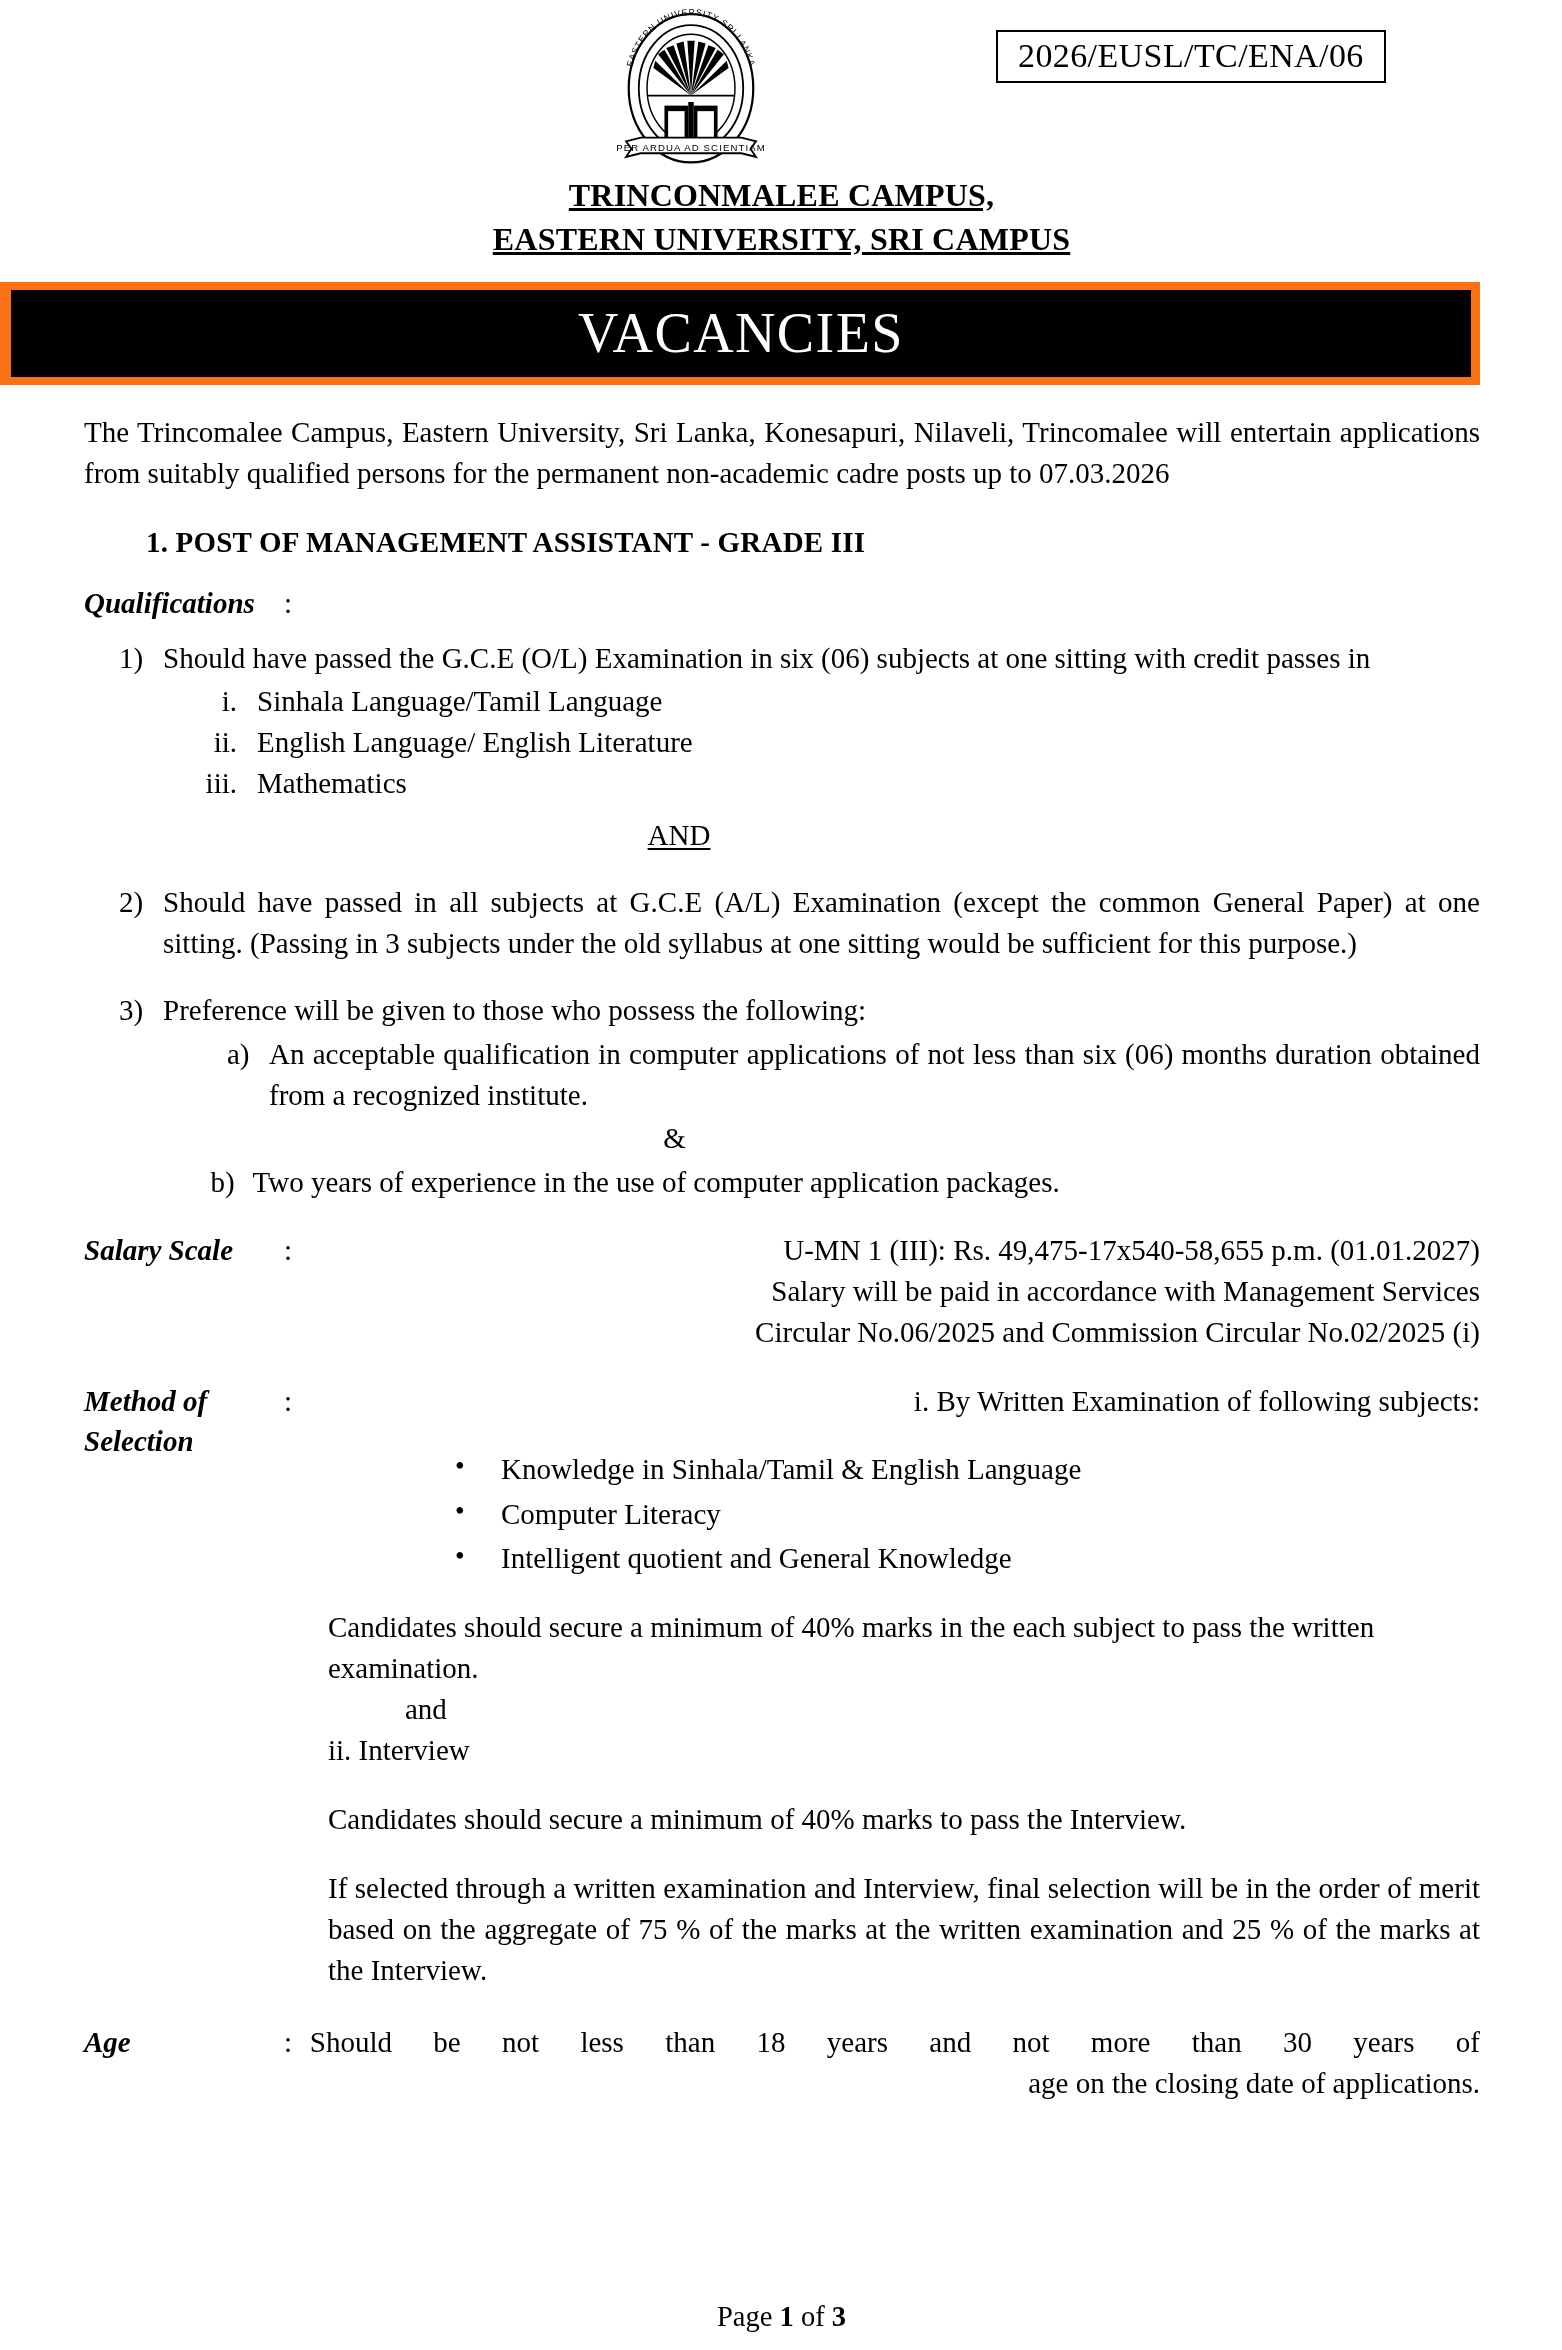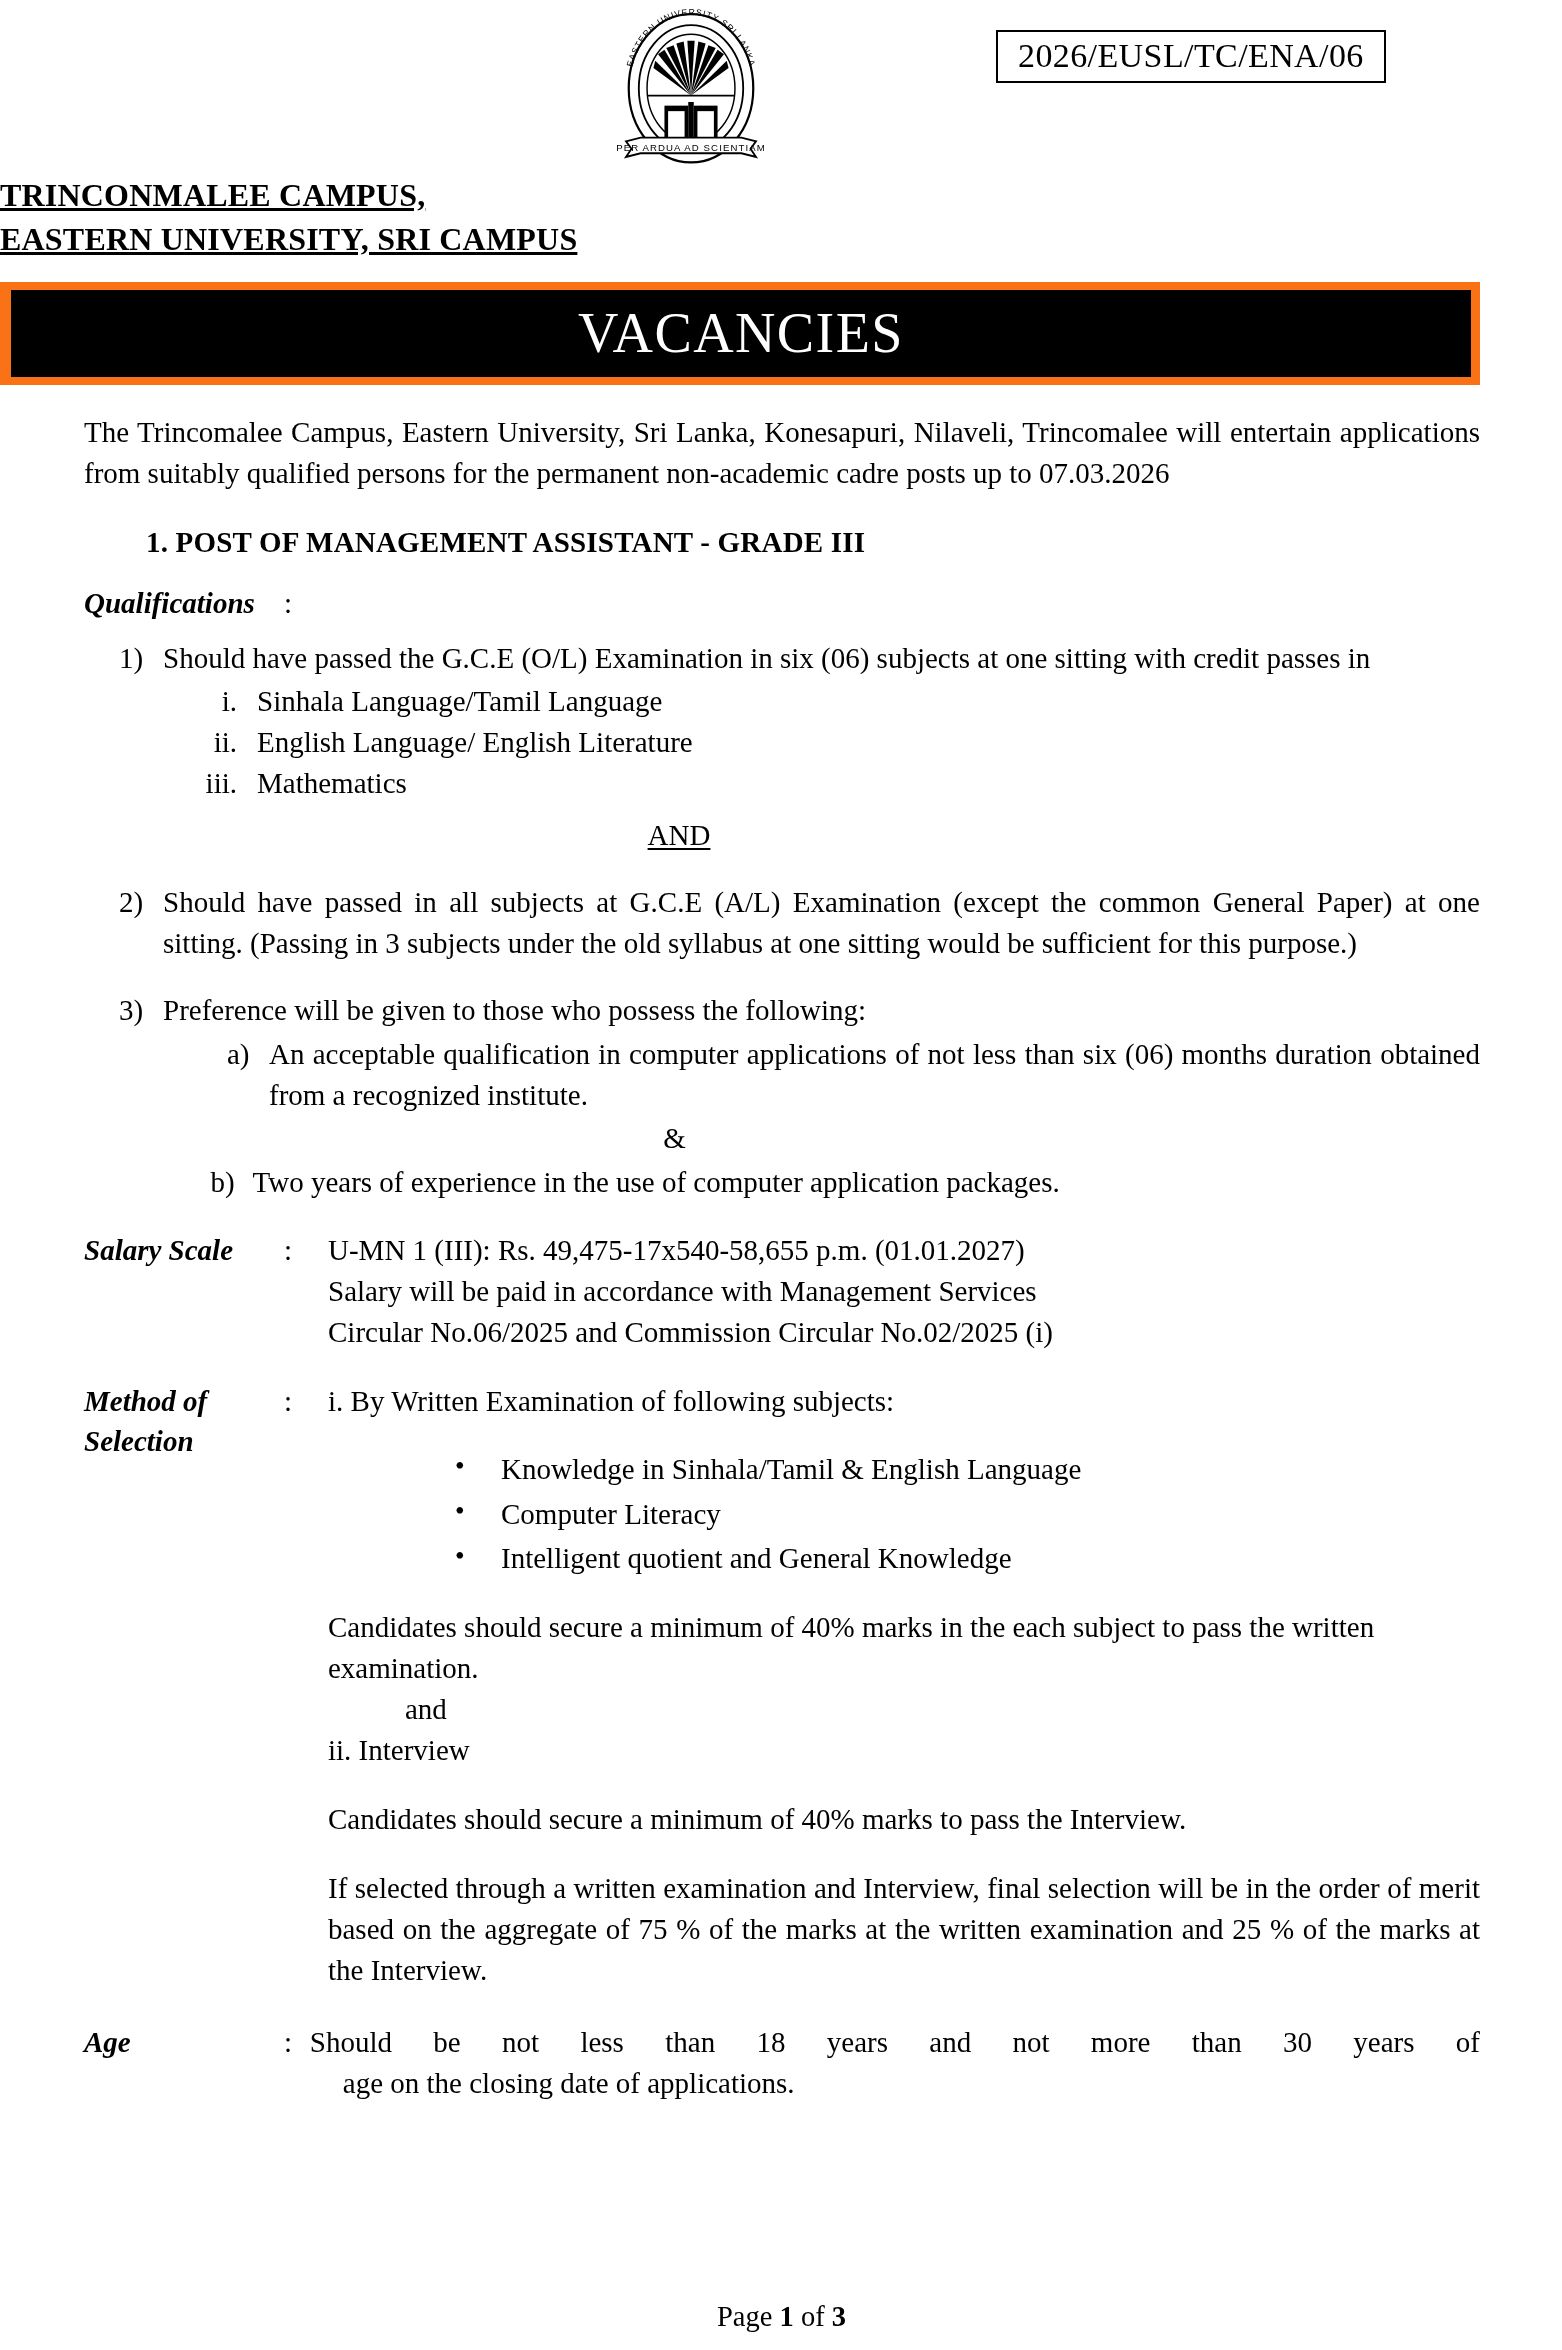--- a/index.html
+++ b/index.html
@@ -36,21 +36,21 @@
     padding: 5.5px 20px 8.3px 20px;
     font-size: 34px;
     line-height: 1.05;
     letter-spacing: 0.4px;
     white-space: nowrap;
     background: #fff;
   }
 
   
   .campus-title {
-    text-align: left;
+    text-align: center;
     font-weight: bold;
     font-size: 32px;
     line-height: 1.33;
     letter-spacing: 0.2px;
     margin: 0 auto;
     width: 1563px;
   }
   .campus-title span {
     text-decoration: underline;
     text-underline-offset: 1.8px;
@@ -122,21 +122,21 @@
   .label-colon {
     width: 44px;
     flex: 0 0 44px;
     font-size: 29px;
   }
   .label-value {
     flex: 1 1 auto;
     font-size: 29px;
     line-height: 1.42;
   }
-  .label-value .vline { display: block; }
+  .label-value .vline { display: block; text-align: right; }
 
   
   .qual-list {
     margin-top: 14.7px;
   }
   .qual-item {
     display: flex;
     margin-top: 14.7px;
     padding-left: 35px;
   }

